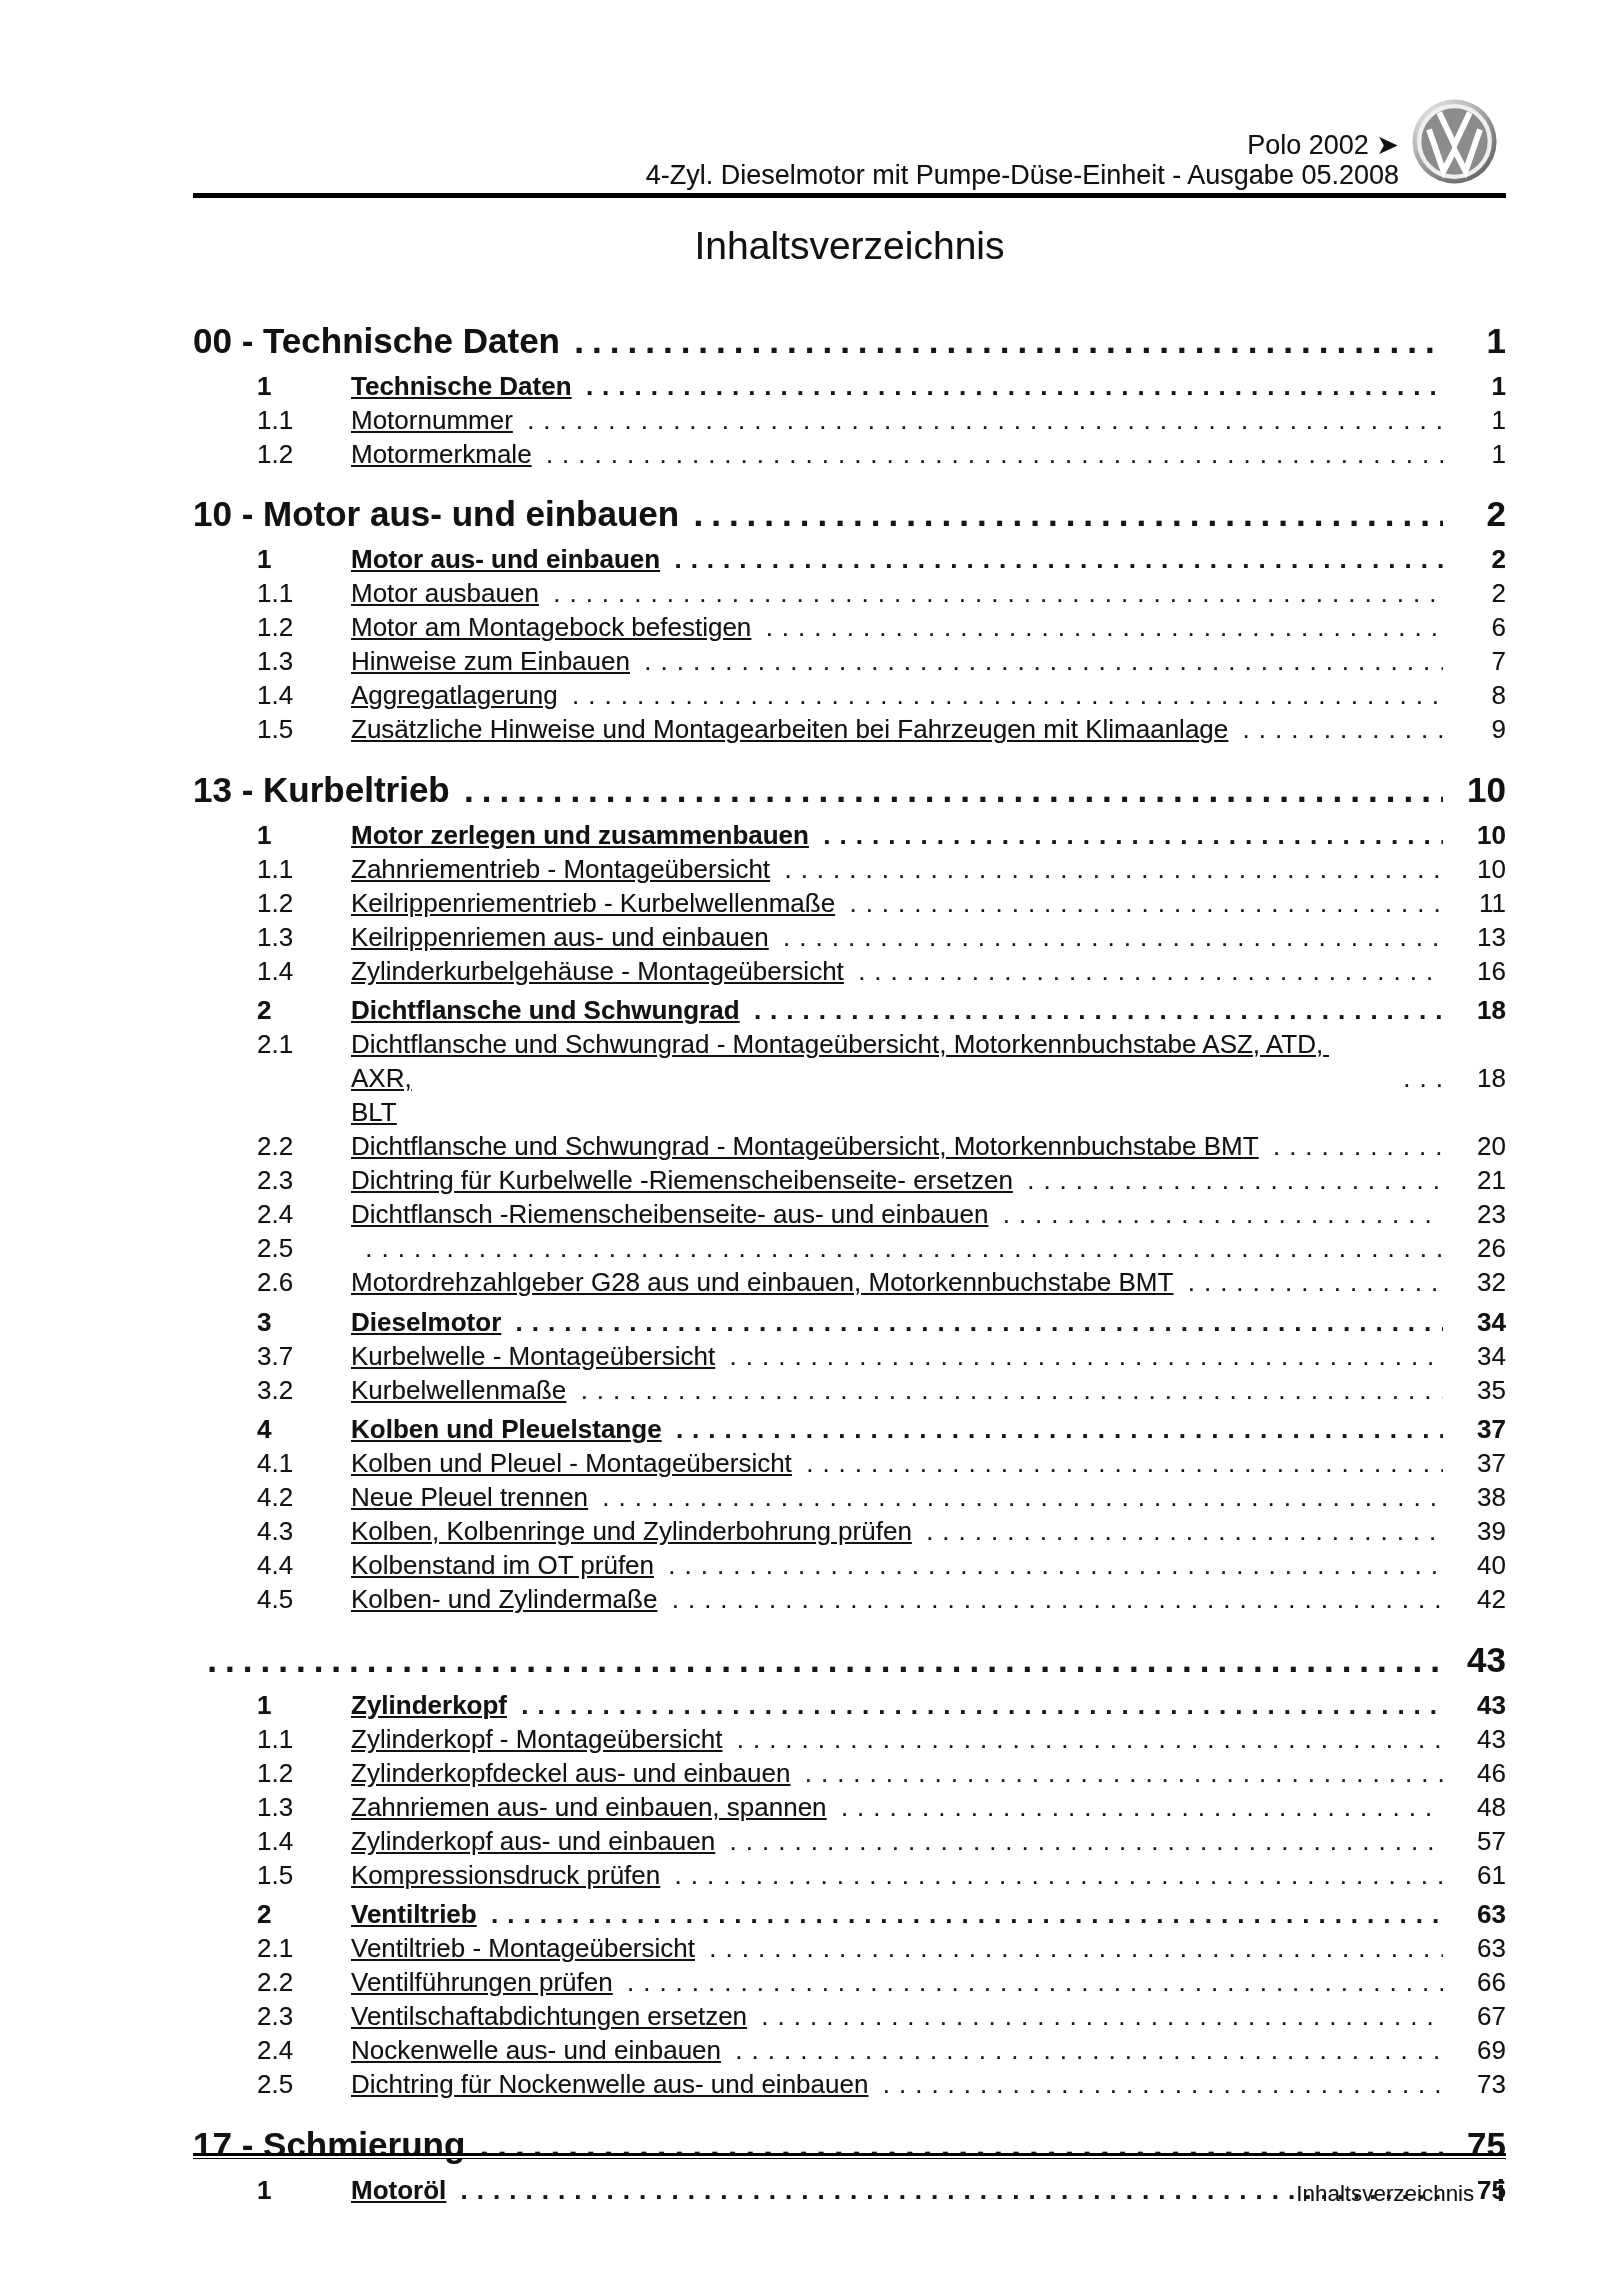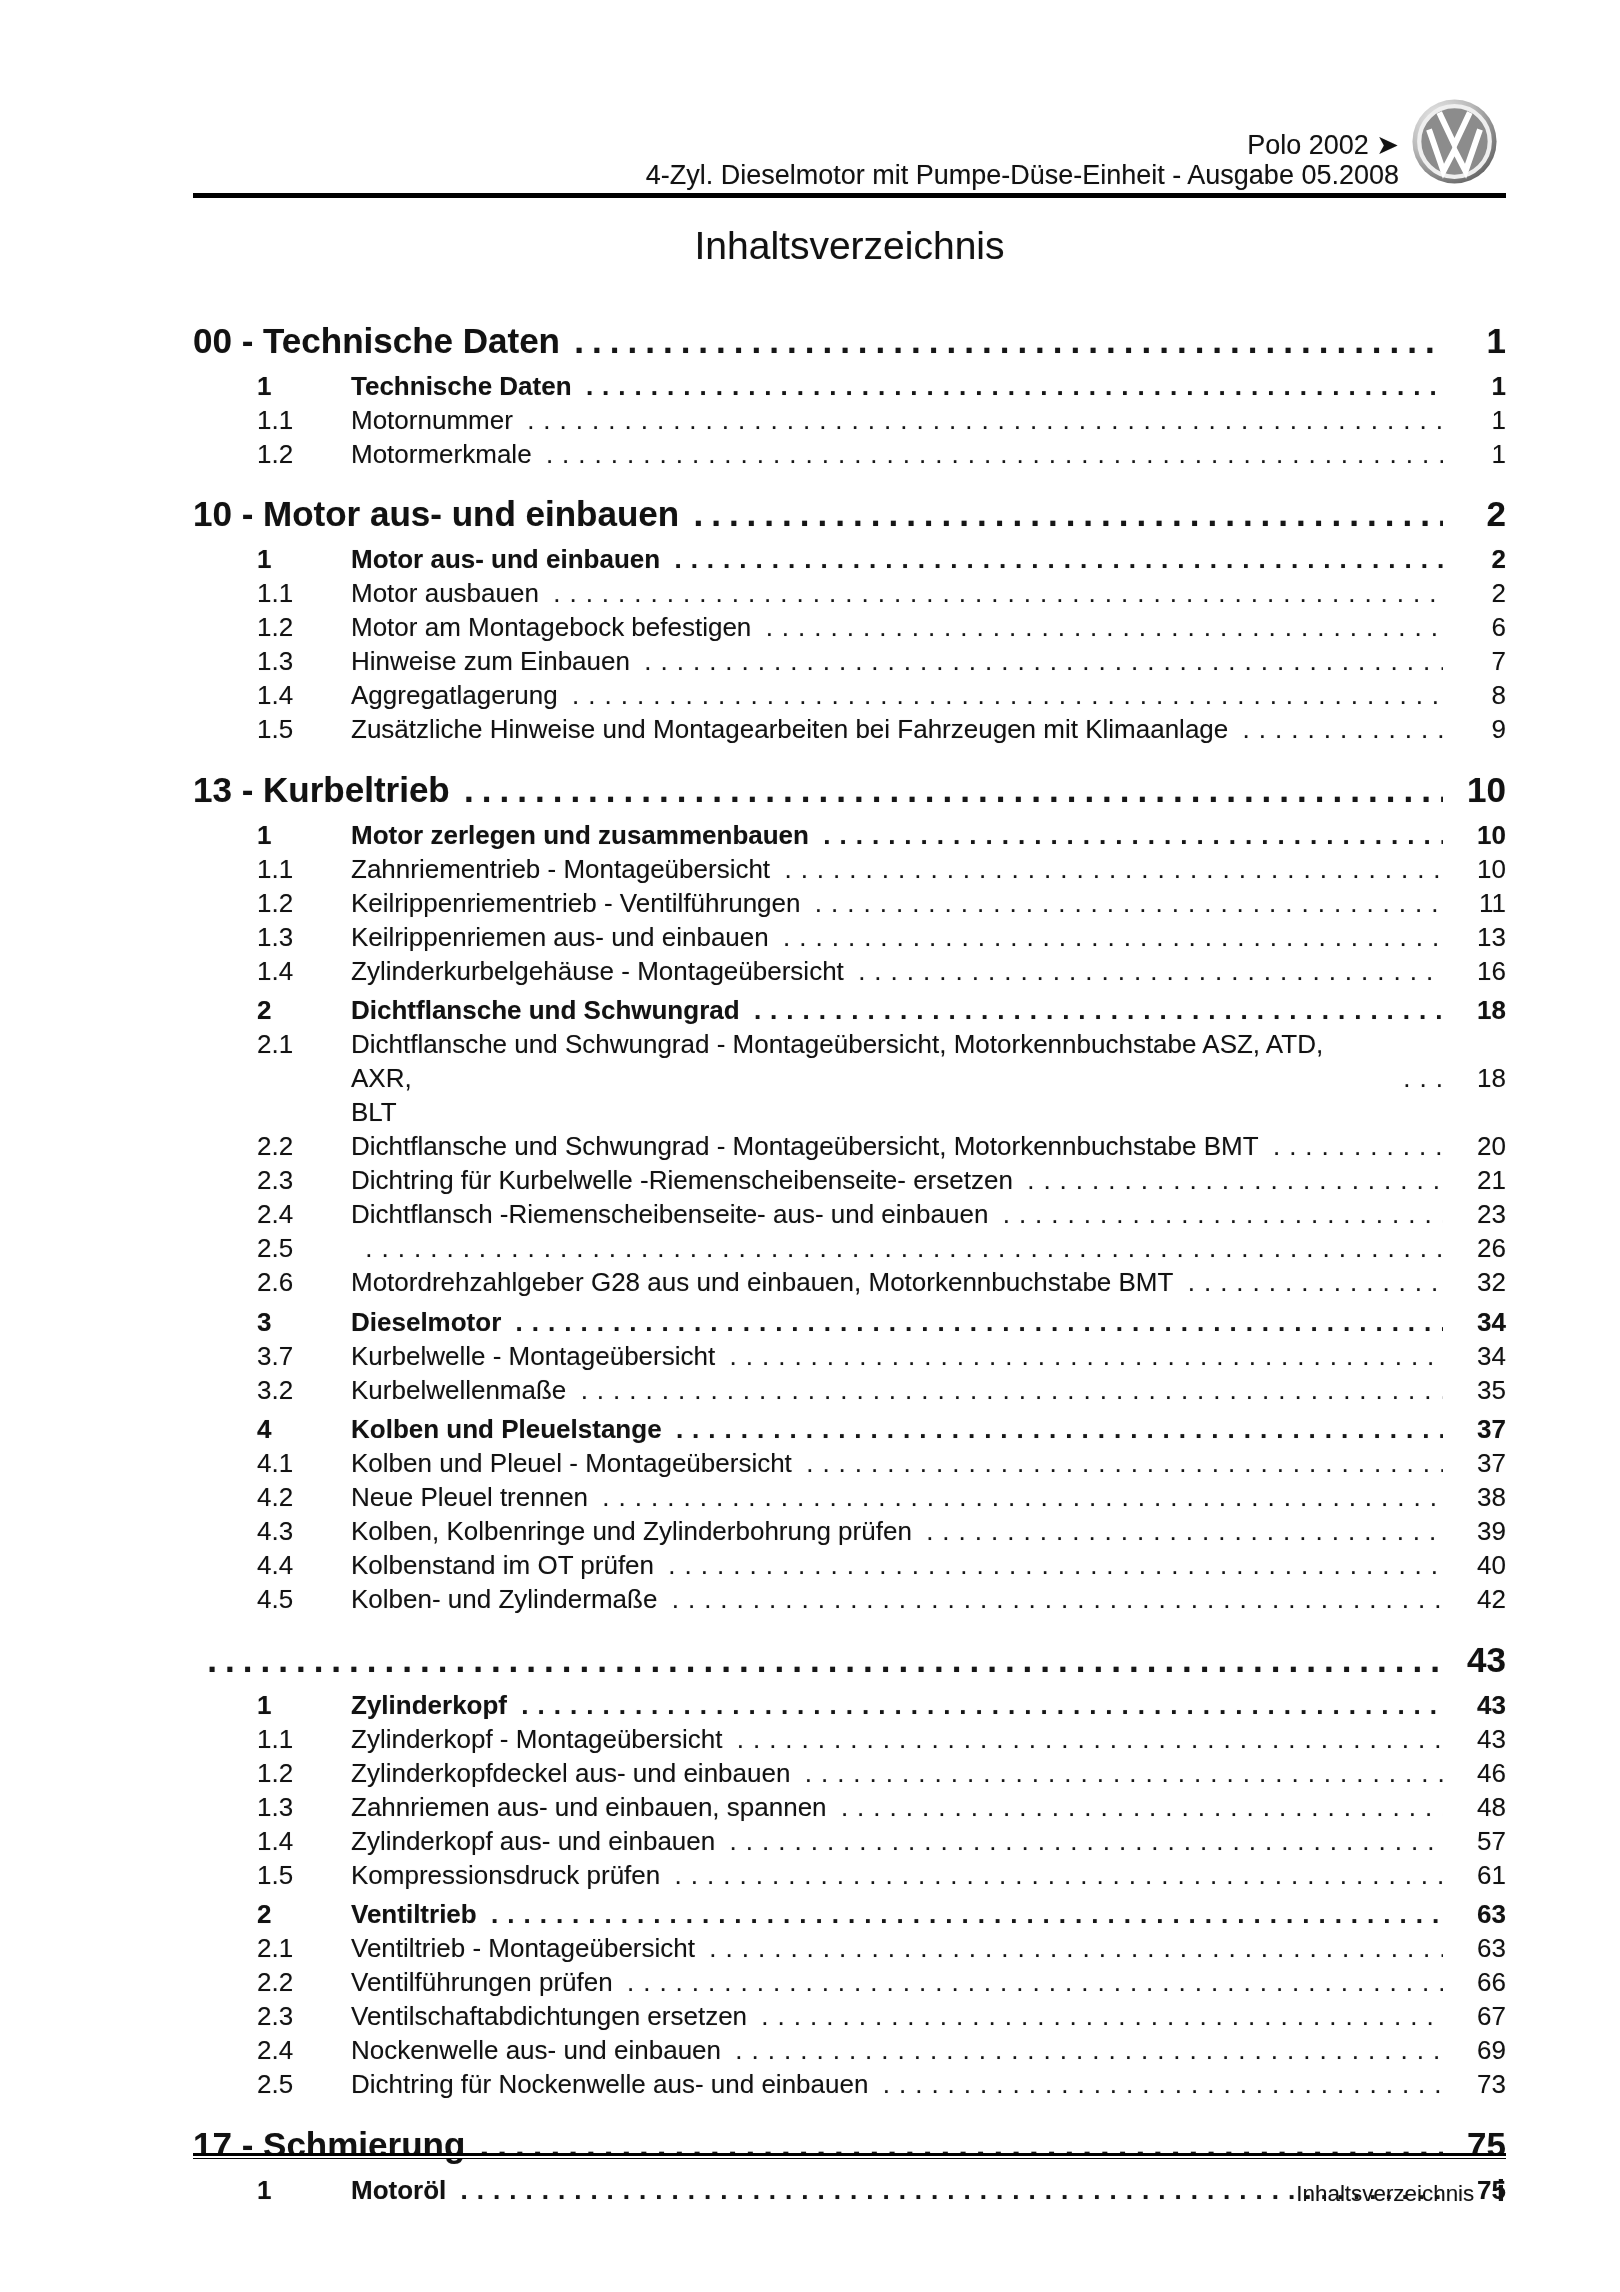--- a/index.html
+++ b/index.html
@@ -17,21 +17,21 @@
   .doc-title{position:absolute;left:193px;top:224px;width:1313px;margin:0;
     text-align:center;font-size:39px;font-weight:400;}
   
   .toc{position:absolute;left:193px;top:297px;width:1313px;}
   .row{display:flex;align-items:center;}
   .row.chapter{font-size:35px;line-height:43px;font-weight:700;margin:21.5px 0 7.2px 0;}
   .row.entry{font-size:26px;line-height:34px;padding-left:64px;font-weight:400;}
   .row.entry.bold{font-weight:700;margin-top:5.4px;}
   .row.chapter + .row.entry.bold{margin-top:0;}
   .entry .num{flex:0 0 94px;width:94px;align-self:flex-start;}
-  .entry .label{flex:0 1 auto;min-width:0;white-space:pre-wrap;}
+  .entry .label{flex:0 1 auto;min-width:0;white-space:pre-wrap;text-decoration:underline;}
   .ch-label{flex:0 0 auto;}
   .leader{flex:1 1 54px;min-width:54px;overflow:hidden;white-space:nowrap;
     letter-spacing:9px;padding:0 12.5px 0 14.3px;box-sizing:border-box;color:#161616;}
   .chapter .leader{letter-spacing:8px;}
   .pagenum{flex:0 0 63px;width:63px;text-align:right;}
   
   .bottom-rule{position:absolute;left:193px;top:2153px;width:1313px;height:1.8px;
     border-top:3.6px solid #000;border-bottom:1.8px solid #000;background:#fff;}
   .footer{position:absolute;top:2174px;right:115px;display:flex;align-items:baseline;gap:22.4px;}
   .footer .flabel{font-size:22.4px;}
@@ -148,21 +148,21 @@
           <span class="pagenum">10</span>
         </div>
         <div class="row entry">
           <span class="num">1.1</span>
           <span class="label">Zahnriementrieb - Montageübersicht</span>
           <span class="leader">......................................................................................................................................................</span>
           <span class="pagenum">10</span>
         </div>
         <div class="row entry">
           <span class="num">1.2</span>
-          <span class="label">Keilrippenriementrieb - Ventilführungen</span>
+          <span class="label">Keilrippenriementrieb - Kurbelwellenmaße</span>
           <span class="leader">......................................................................................................................................................</span>
           <span class="pagenum">11</span>
         </div>
         <div class="row entry">
           <span class="num">1.3</span>
           <span class="label">Keilrippenriemen aus- und einbauen</span>
           <span class="leader">......................................................................................................................................................</span>
           <span class="pagenum">13</span>
         </div>
         <div class="row entry">

